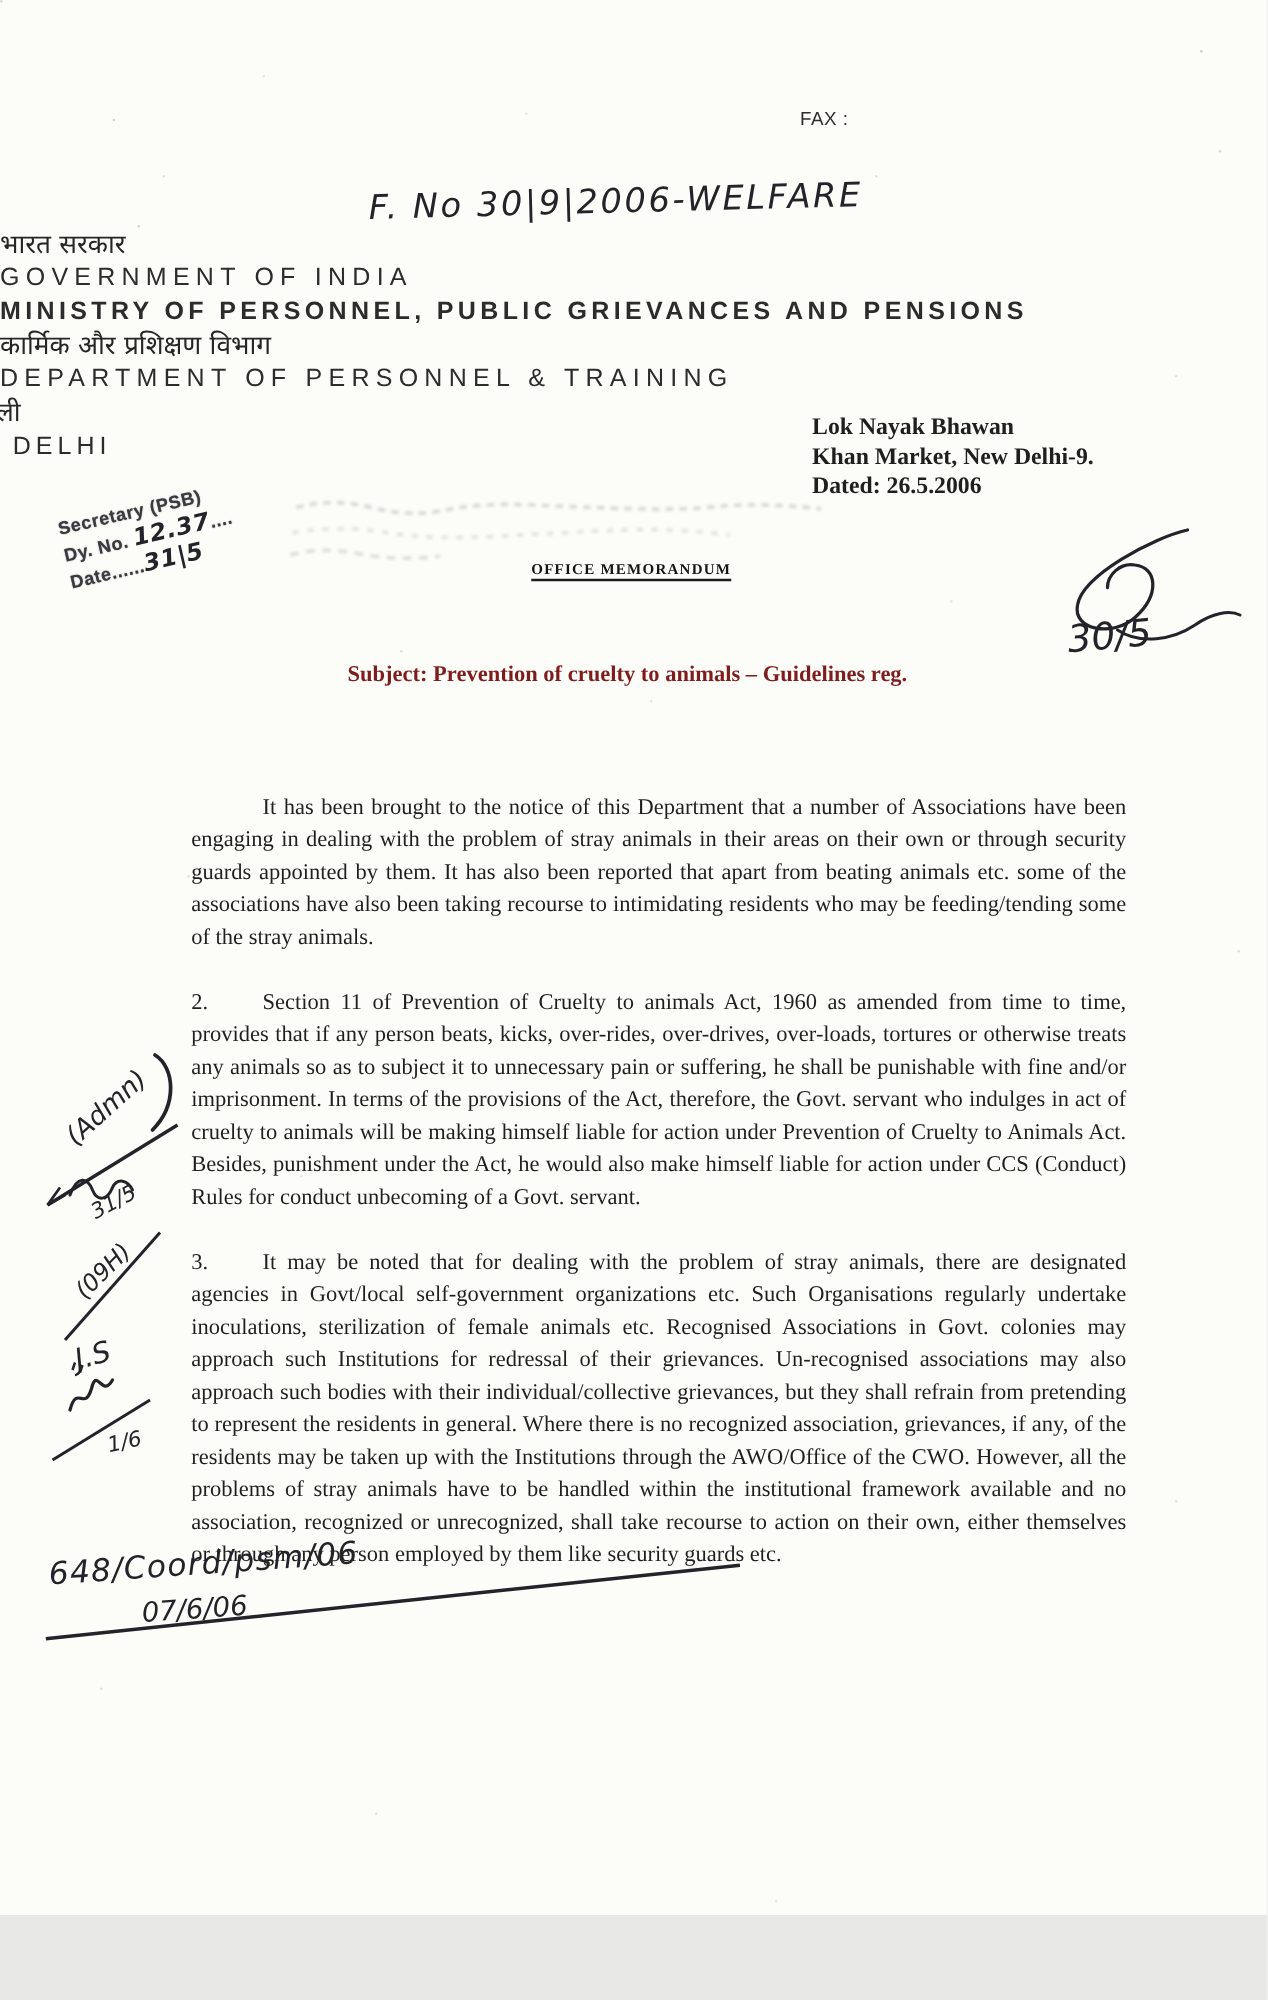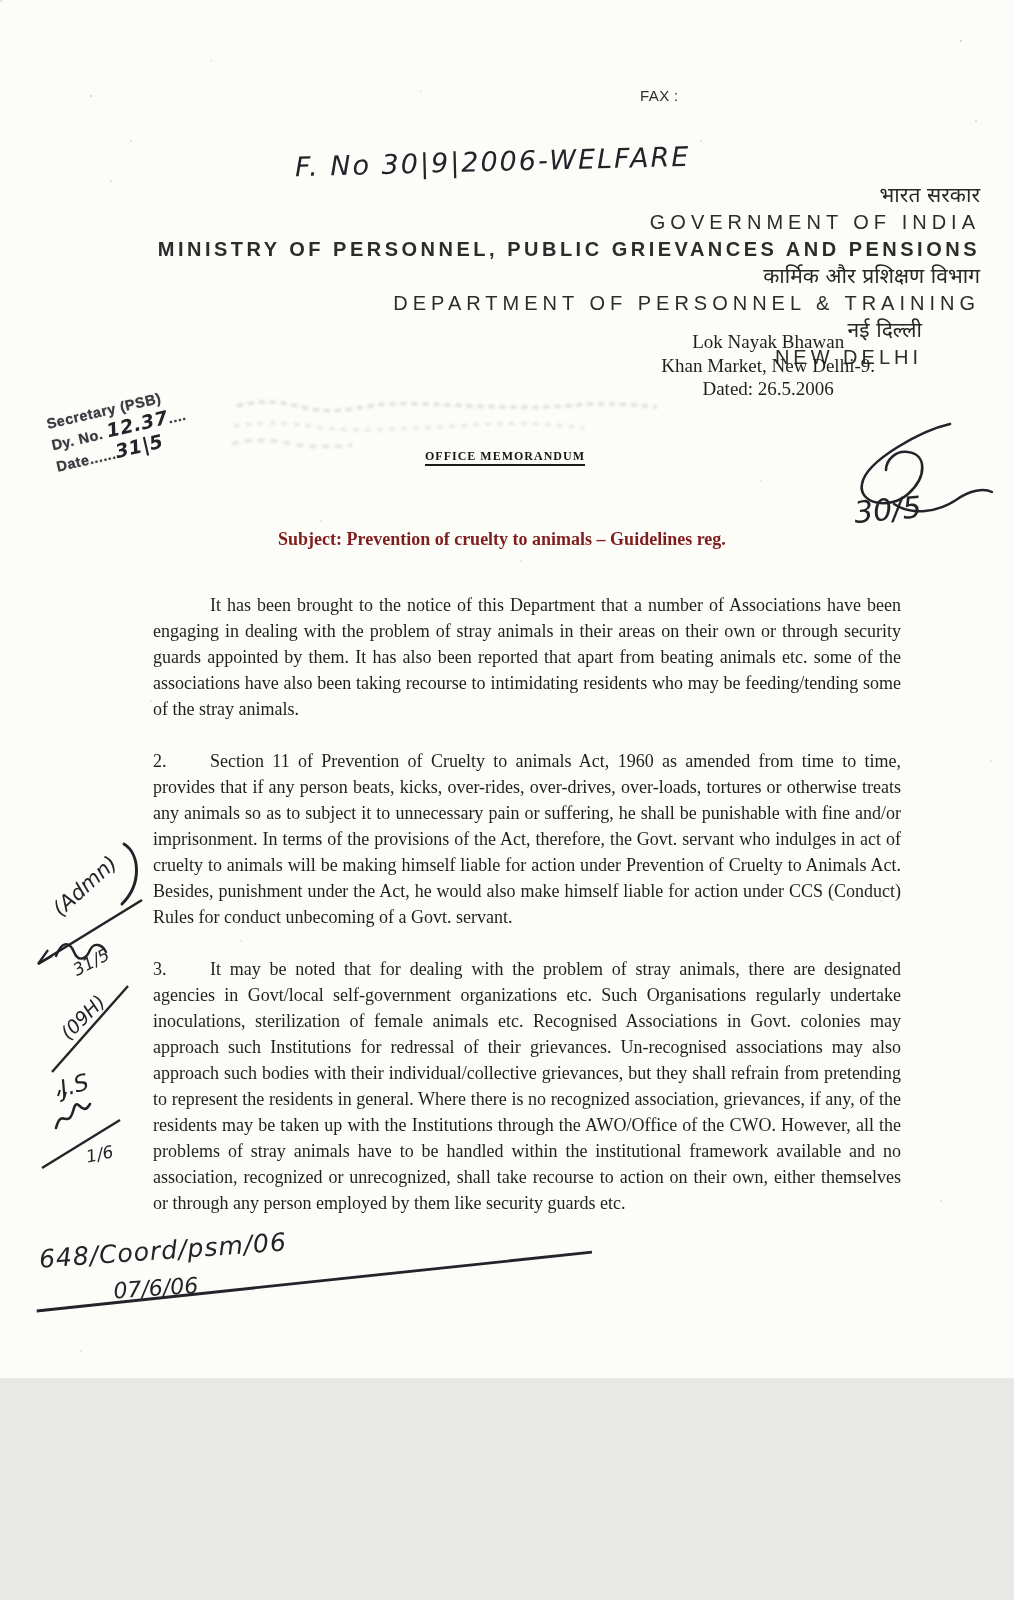--- a/index.html
+++ b/index.html
@@ -1,17 +1,17 @@
 <!DOCTYPE html>
 <html><head>
 <meta charset="utf-8">
 <style>
   html,body{margin:0;padding:0;background:#e8e8e6;}
   .page{
-    position:relative; width:1014px; height:1378px; margin:0 auto;
+    position:relative; width:1014px; height:1532px; margin:0 auto;
     background:#fcfcf9; overflow:hidden;
     font-family:"Liberation Serif", serif; color:#222;
   }
   
   .speckles{position:absolute;left:0;top:0;width:2px;height:2px;border-radius:50%;
     background:rgba(50,50,50,.18);
     box-shadow: 90px 95px 0 rgba(60,60,60,.22), 130px 140px 0 rgba(60,60,60,.15),
       210px 60px 0 rgba(60,60,60,.12), 960px 40px 0 rgba(60,60,60,.25),
       975px 120px 0 rgba(60,60,60,.18), 940px 300px 0 rgba(60,60,60,.14),
       320px 520px 0 rgba(60,60,60,.16), 520px 560px 0 rgba(60,60,60,.14),
@@ -23,28 +23,28 @@
       110px 180px 0 rgba(60,60,60,.2), 990px 760px 0 rgba(60,60,60,.16);}
   
   .fax{position:absolute; left:640px; top:86px; display:flex; gap:12px;
     font-family:"Liberation Sans", sans-serif; font-size:15px; line-height:20.5px;
     color:#2d2d2d; letter-spacing:.4px;}
   
   .hw{font-family:"DejaVu Sans", sans-serif; font-style:italic; color:#23232a;}
   .fileno{position:absolute; left:295px; top:146px; font-size:27px; letter-spacing:2px;
     transform:rotate(-1.5deg); white-space:nowrap;}
   
-  .gov-header{position:absolute; left:0; top:183px; width:980px; text-align:right;}
+  .gov-header{position:absolute; left:0; top:183px; width:980px; text-align:left;}
   .h-hi{font-family:"DejaVu Sans", sans-serif; font-size:21px; color:#262626; line-height:25px; margin-bottom:2px;}
   .h-en{font-family:"Liberation Sans", sans-serif; font-size:20px; color:#2c2c2c; line-height:25px; margin-bottom:2px;}
   .ls5{letter-spacing:5px;} .ls35{letter-spacing:3.5px;font-weight:bold;} .ls4{letter-spacing:4px;}
   .shift-left{transform:translateX(-58px);}
   
-  .addr{position:absolute; right:139px; top:330px; text-align:center;
-    font-size:19px; line-height:23.5px; color:#1f1f1f;}
+  .addr{position:absolute; right:139px; top:330px; text-align:left;
+    font-size:19px; line-height:23.5px; color:#1f1f1f;font-weight:bold;}
   
   .stamp{position:absolute; left:50px; top:398px; transform:rotate(-13deg);
     font-family:"Liberation Sans", sans-serif; font-weight:bold; font-size:14.5px;
     line-height:20px; color:#3a3a40; letter-spacing:.5px;
     text-shadow:0 0 1px rgba(70,70,75,.8); white-space:nowrap;}
   .stamp .hw-big{font-size:19px; font-weight:bold; text-shadow:none;}
   
   .ghost{position:absolute; left:232px; top:392px; filter:blur(1.4px); opacity:.5;}
   
   .memo-title{position:absolute; left:0; top:446px; width:1010px; text-align:center;}
@@ -52,21 +52,21 @@
     border-bottom:2.5px solid #1c1c1c; padding-bottom:1px; color:#151515;}
   
   .sig-svg{position:absolute; left:828px; top:416px;}
   .sig-date{position:absolute; left:854px; top:492px; font-size:30px; transform:rotate(-5deg);}
   
   .subject{position:absolute; left:278px; top:529px; font-weight:bold; font-size:18px; color:#7f1d1d;text-align:center;}
   
   .body{position:absolute; left:153px; top:592px; width:748px;
     font-size:18px; line-height:26px; text-align:justify; color:#1f1f1f;}
   .body p{margin:0 0 26px 0;}
-  .body p.first{text-indent:57px;}
+  .body p.first{text-indent:57px;margin-top:40px;}
   .pnum{display:inline-block; width:57px;}
   
   .mnote{position:absolute; white-space:nowrap;}
   .rot{display:inline-block;}
   .note-admn{left:46px; top:874px; font-size:21px;}
   .note-admn .rot{transform:rotate(-42deg);}
   .note-315{left:72px; top:952px; font-size:17px;}
   .note-315 .rot{transform:rotate(-28deg);}
   .note-coord{left:56px; top:1006px; font-size:19px;}
   .note-coord .rot{transform:rotate(-45deg);}

